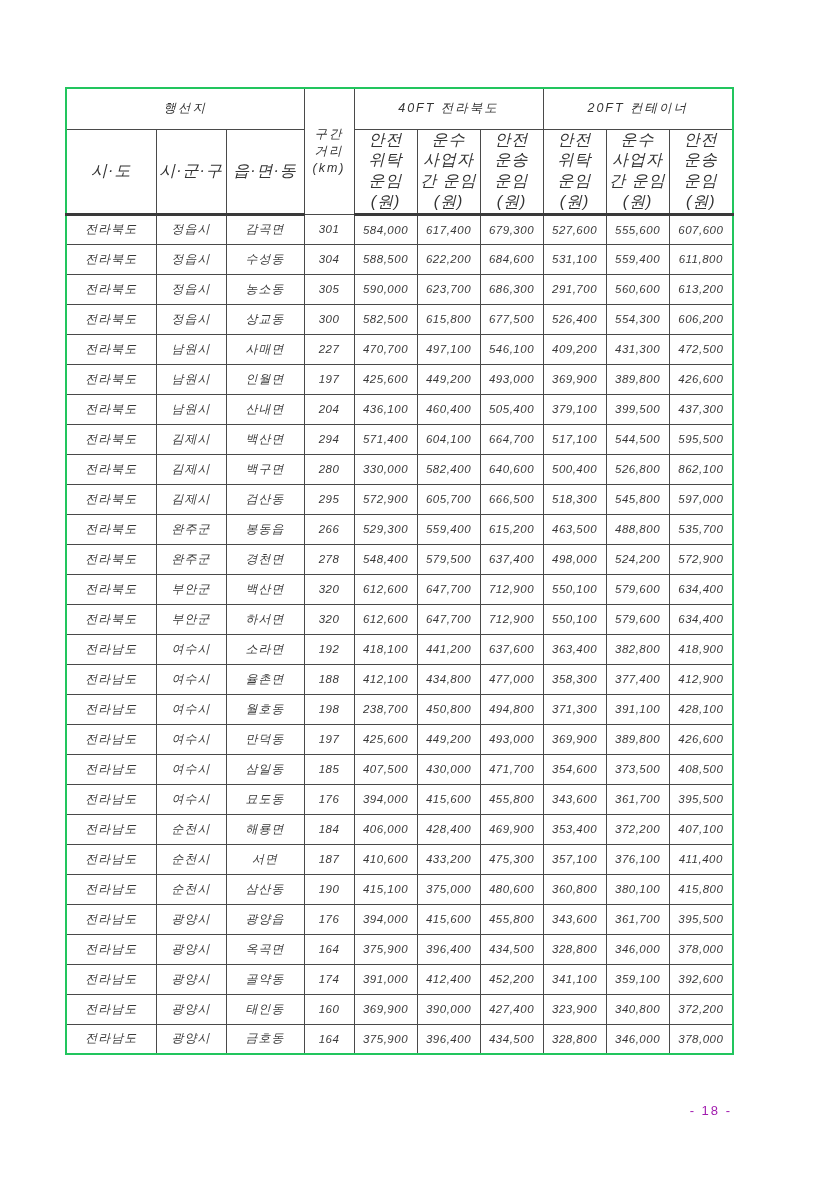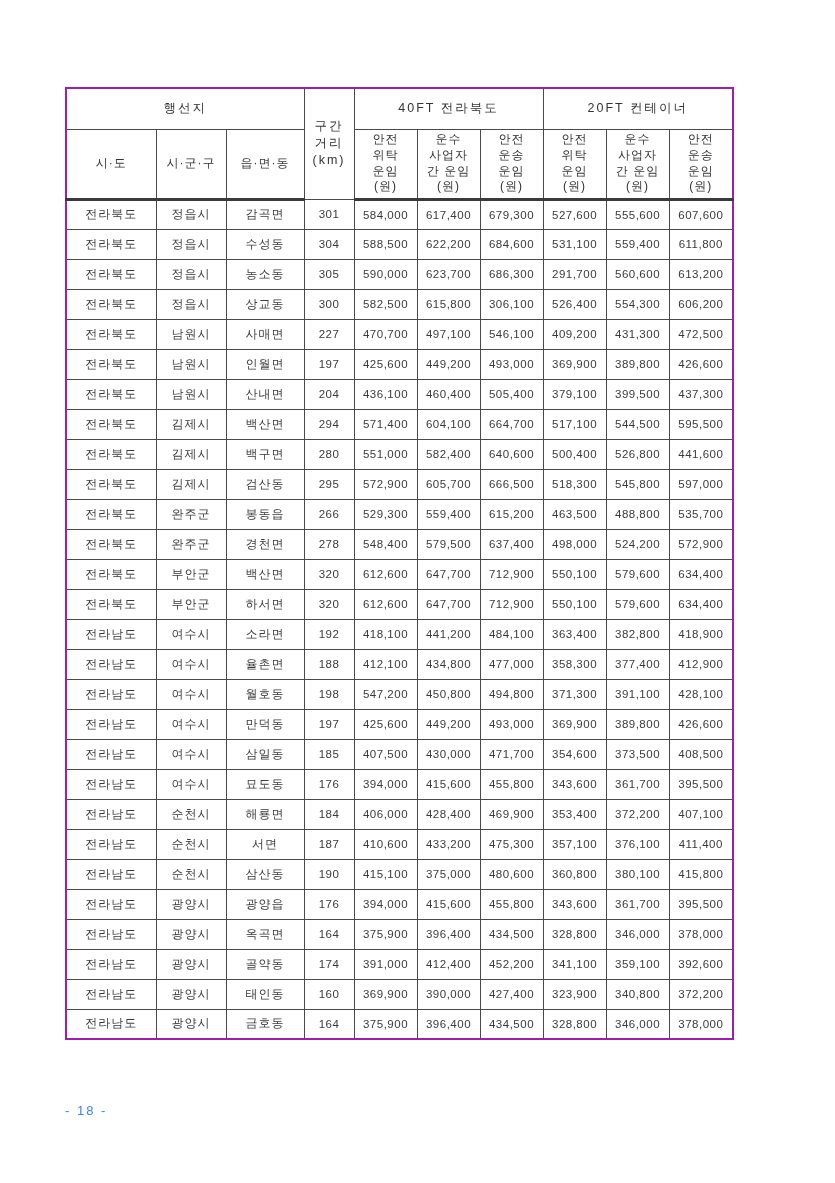--- a/index.html
+++ b/index.html
@@ -27,45 +27,46 @@
   }
   table.fare-table th, table.fare-table td {
     border: 1px solid #4a4a4a;
     text-align: center;
     vertical-align: middle;
     font-weight: normal;
     white-space: pre-line;
     overflow: hidden;
   }
   table.fare-table {
-    border: 2px solid #a21caf;
+    border: 2px solid #22c55e;
+    font-style: italic;
   }
   
   tr.hdr-row1 th { height: 41px; font-size: 12.5px; letter-spacing: 2px; }
-  tr.hdr-row2 th { height: 70px; font-size: 12px; line-height: 1.3; letter-spacing: 1px; }
+  tr.hdr-row2 th { height: 70px; font-size: 16px; line-height: 1.3; letter-spacing: 1px; }
   tr.hdr-row2 th { border-bottom: 3px solid #3a3a3a; }
   th.distance-hdr { font-size: 11.5px; line-height: 1.35; letter-spacing: 0; border-bottom: 3px solid #3a3a3a; }
   th.group-hdr { letter-spacing: 1.5px; }
   th.group-start, td.group-start { border-left: 2px solid #3a3a3a; }
   
   tbody td {
     height: 30px;
     font-size: 11.5px;
     letter-spacing: 0.5px;
     color: #3a3a3a;
   }
   tbody td.place { font-size: 12px; letter-spacing: 1px; }
   .page-number {
     position: absolute;
     left: 65px; top: 1103px;
     width: 667px;
-    text-align: left;
+    text-align: right;
     font-size: 13px;
     letter-spacing: 2px;
-    color: #3b82f6;
+    color: #a21caf;
   }
 </style>
 </head>
 <body>
 
 <div class="document-page">
 
   <div class="table-wrap">
     <table class="fare-table">
       <colgroup>
@@ -156,21 +157,21 @@
             <td>560,600</td>
             <td>613,200</td>
           </tr>
           <tr>
             <td class="place">전라북도</td>
             <td class="place">정읍시</td>
             <td class="place">상교동</td>
             <td>300</td>
             <td class="group-start">582,500</td>
             <td>615,800</td>
-            <td>306,100</td>
+            <td>677,500</td>
             <td class="group-start">526,400</td>
             <td>554,300</td>
             <td>606,200</td>
           </tr>
           <tr>
             <td class="place">전라북도</td>
             <td class="place">남원시</td>
             <td class="place">사매면</td>
             <td>227</td>
             <td class="group-start">470,700</td>
@@ -214,26 +215,26 @@
             <td>664,700</td>
             <td class="group-start">517,100</td>
             <td>544,500</td>
             <td>595,500</td>
           </tr>
           <tr>
             <td class="place">전라북도</td>
             <td class="place">김제시</td>
             <td class="place">백구면</td>
             <td>280</td>
-            <td class="group-start">551,000</td>
+            <td class="group-start">330,000</td>
             <td>582,400</td>
             <td>640,600</td>
             <td class="group-start">500,400</td>
             <td>526,800</td>
-            <td>441,600</td>
+            <td>862,100</td>
           </tr>
           <tr>
             <td class="place">전라북도</td>
             <td class="place">김제시</td>
             <td class="place">검산동</td>
             <td>295</td>
             <td class="group-start">572,900</td>
             <td>605,700</td>
             <td>666,500</td>
             <td class="group-start">518,300</td>
@@ -288,21 +289,21 @@
             <td>579,600</td>
             <td>634,400</td>
           </tr>
           <tr>
             <td class="place">전라남도</td>
             <td class="place">여수시</td>
             <td class="place">소라면</td>
             <td>192</td>
             <td class="group-start">418,100</td>
             <td>441,200</td>
-            <td>484,100</td>
+            <td>637,600</td>
             <td class="group-start">363,400</td>
             <td>382,800</td>
             <td>418,900</td>
           </tr>
           <tr>
             <td class="place">전라남도</td>
             <td class="place">여수시</td>
             <td class="place">율촌면</td>
             <td>188</td>
             <td class="group-start">412,100</td>
@@ -310,21 +311,21 @@
             <td>477,000</td>
             <td class="group-start">358,300</td>
             <td>377,400</td>
             <td>412,900</td>
           </tr>
           <tr>
             <td class="place">전라남도</td>
             <td class="place">여수시</td>
             <td class="place">월호동</td>
             <td>198</td>
-            <td class="group-start">547,200</td>
+            <td class="group-start">238,700</td>
             <td>450,800</td>
             <td>494,800</td>
             <td class="group-start">371,300</td>
             <td>391,100</td>
             <td>428,100</td>
           </tr>
           <tr>
             <td class="place">전라남도</td>
             <td class="place">여수시</td>
             <td class="place">만덕동</td>

